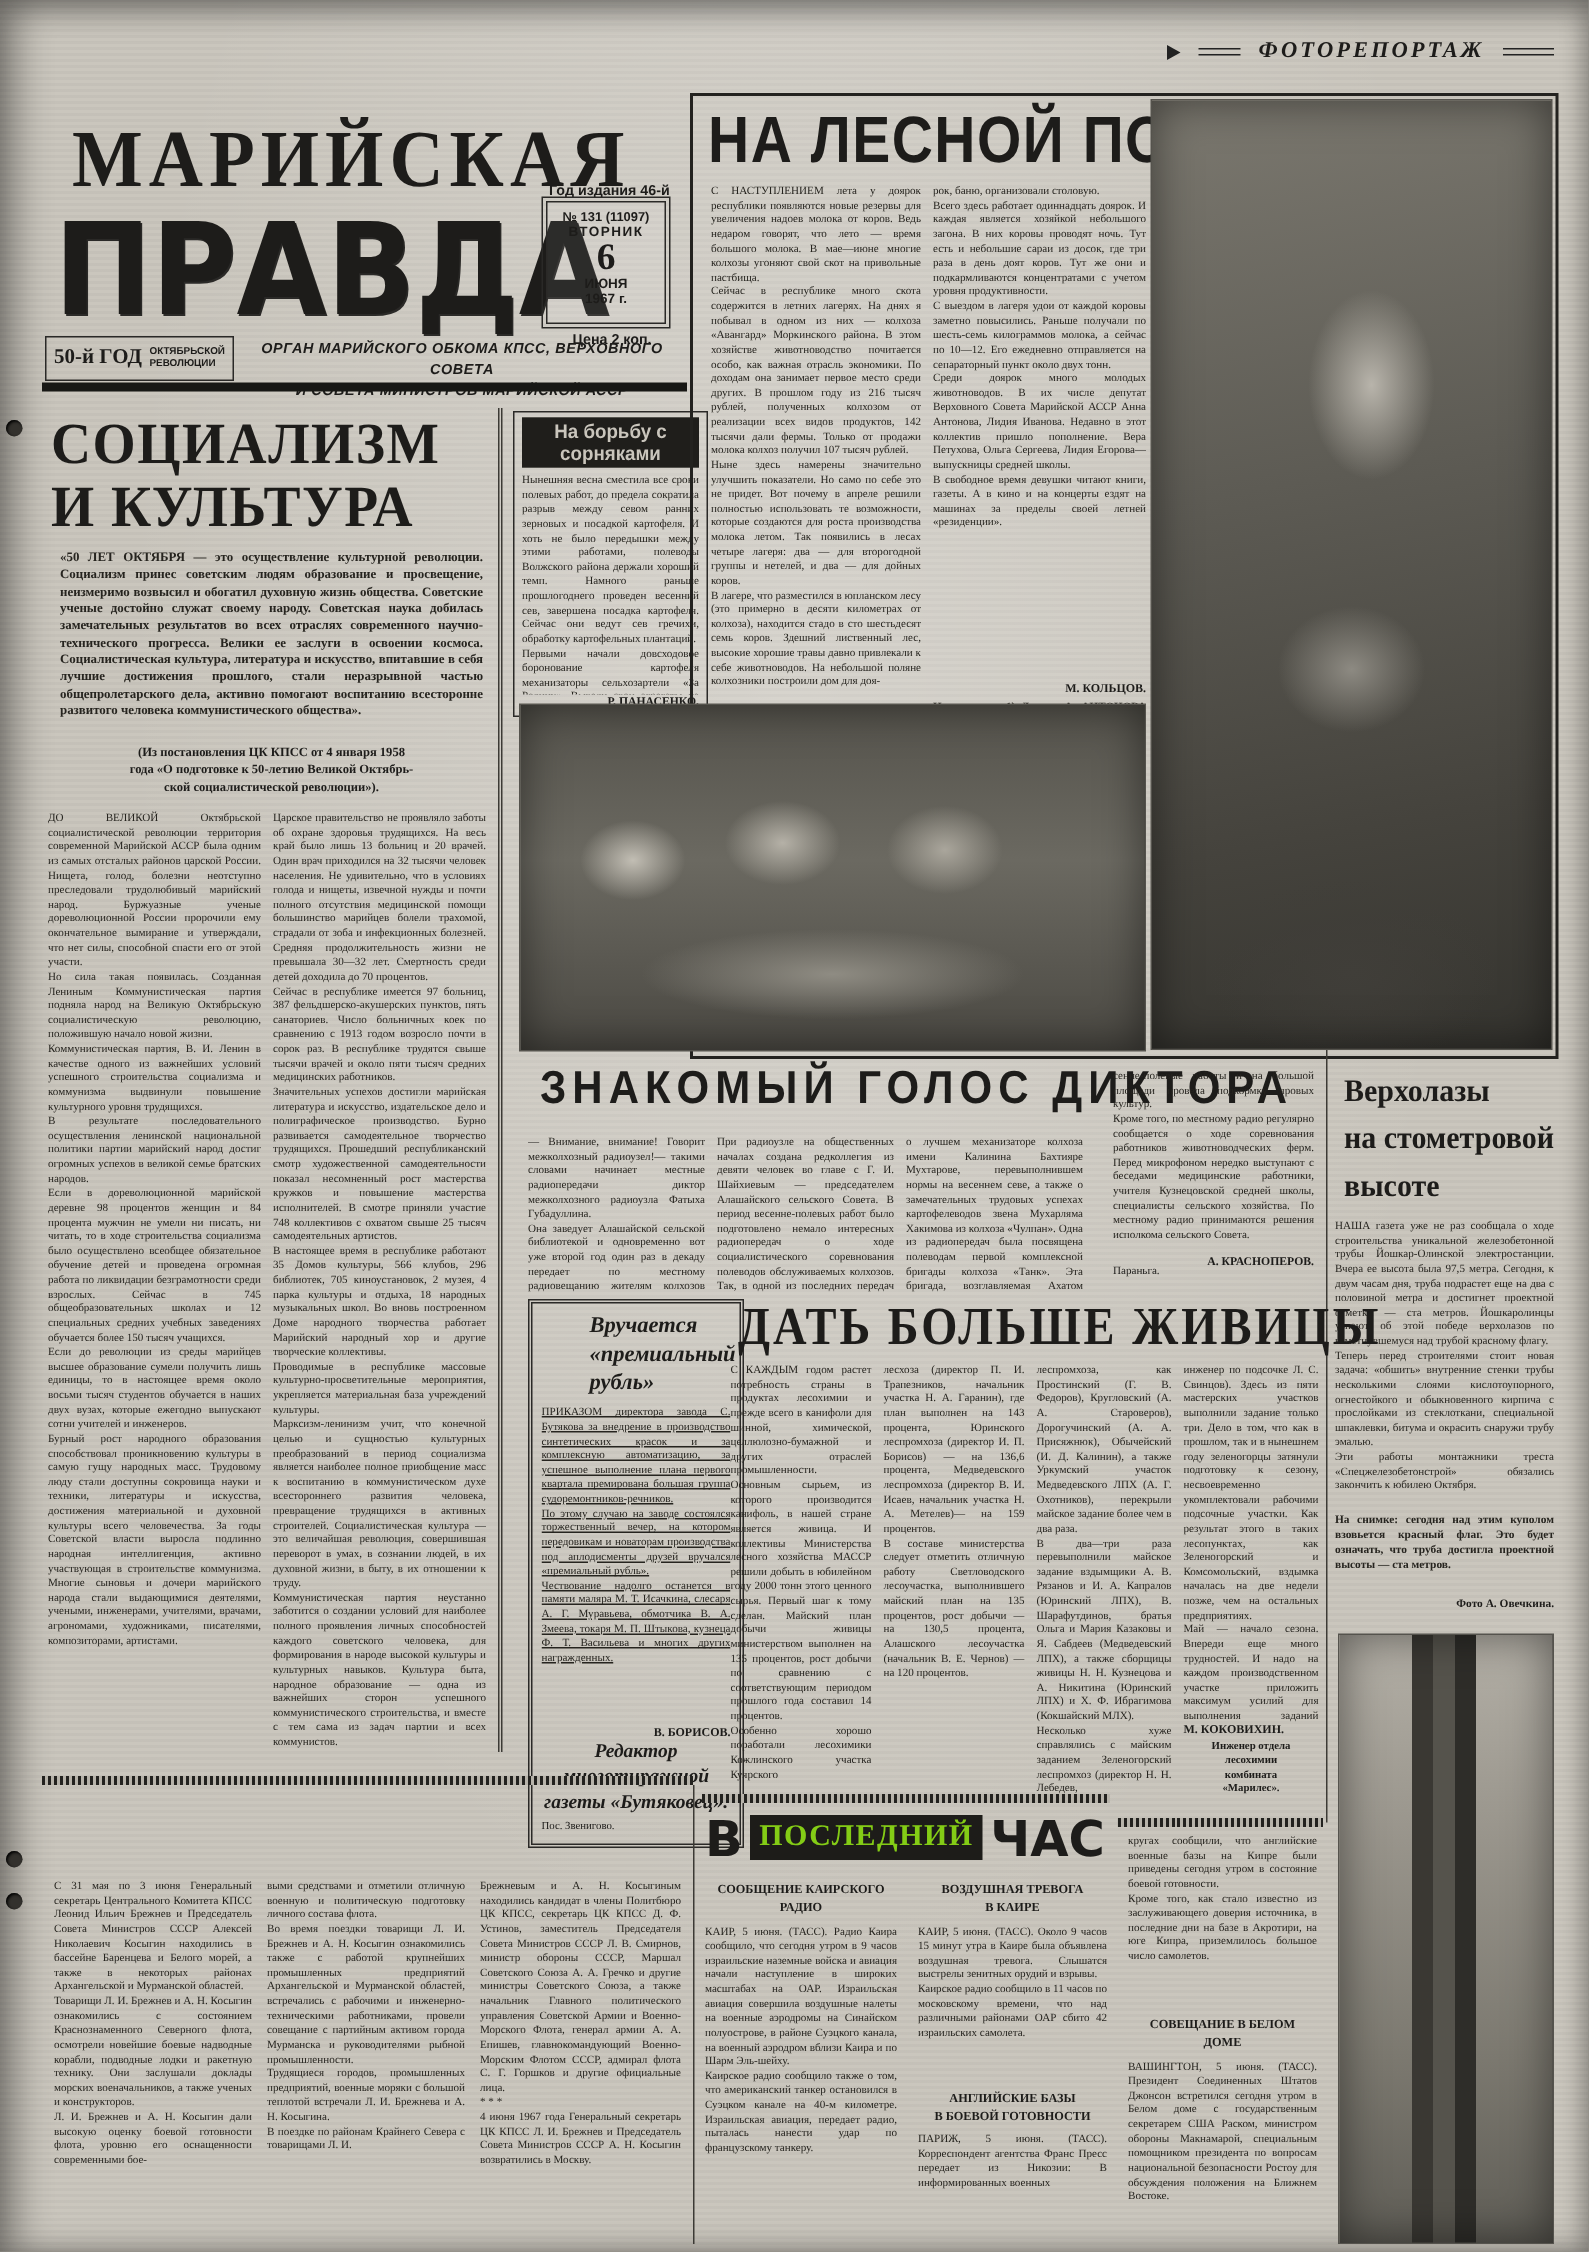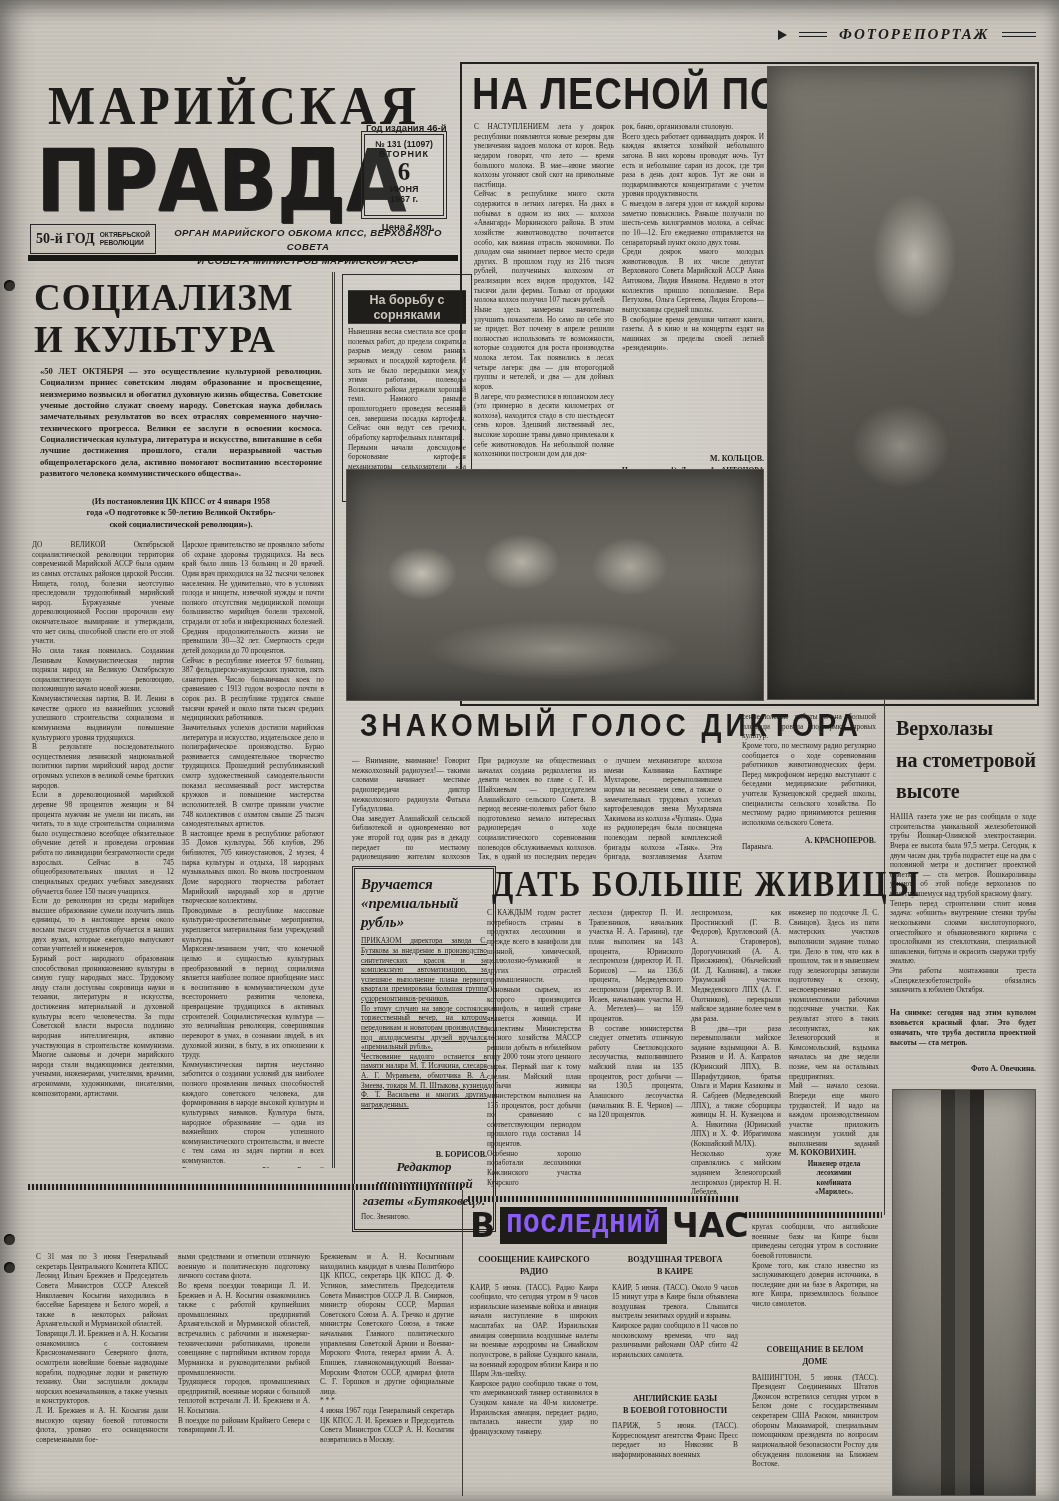--- a/index.html
+++ b/index.html
@@ -90,21 +90,21 @@
 Сейчас в республике имеется 97 больниц, 387 фельдшерско-акушерских пунктов, пять санаториев. Число больничных коек по сравнению с 1913 годом возросло почти в сорок раз. В республике трудятся свыше тысячи врачей и около пяти тысяч средних медицинских работников.
 Значительных успехов достигли марийская литература и искусство, издательское дело и полиграфическое производство. Бурно развивается самодеятельное творчество трудящихся. Прошедший республиканский смотр художественной самодеятельности показал несомненный рост мастерства кружков и повышение мастерства исполнителей. В смотре приняли участие 748 коллективов с охватом свыше 25 тысяч самодеятельных артистов.
 В настоящее время в республике работают 35 Домов культуры, 566 клубов, 296 библиотек, 705 киноустановок, 2 музея, 4 парка культуры и отдыха, 18 народных музыкальных школ. Во вновь построенном Доме народного творчества работает Марийский народный хор и другие творческие коллективы.
 Проводимые в республике массовые культурно-просветительные мероприятия, укрепляется материальная база учреждений культуры.
 Марксизм-ленинизм учит, что конечной целью и сущностью культурных преобразований в период социализма является наиболее полное приобщение масс к воспитанию в коммунистическом духе всестороннего развития человека, превращение трудящихся в активных строителей. Социалистическая культура — это величайшая революция, совершившая переворот в умах, в сознании людей, в их духовной жизни, в быту, в их отношении к труду.
 Коммунистическая партия неустанно заботится о создании условий для наиболее полного проявления личных способностей каждого советского человека, для формирования в народе высокой культуры и культурных навыков. Культура быта, народное образование — одна из важнейших сторон успешного коммунистического строительства, и вместе с тем сама из задач партии и всех коммунистов.
 В ходе подготовки к 50-летию Великой Октябрьской социалистической революции партийные, профсоюзные, комсомольские, хозяйственные и другие общественные организации призваны усилить и расширить сеть и укрепление материальной базы учреждений культуры, школ, медицинских и детских дошкольных учреждений, спортивных сооружений, к улучшению воспитательной работы среди трудящихся. При этом еще больше возрастет творческая роль народных масс в создании духовной культуры, в утверждении духовных потребностей народа и тружеников.</div>
 
   <div class="abs vrule-double" style="left:332px;top:272px;height:896px;"></div>
 
-  <div class="abs" style="left:342px;top:274px;width:118px;height:194px;border:1.5px solid #2a2927;padding:16px 5px;background:rgba(255,255,255,.05);">
+  <div class="abs" style="left:342px;top:274px;width:118px;height:194px;border:1.5px solid #2a2927;padding:4px 5px;background:rgba(255,255,255,.05);">
     <div class="sans-head" style="font-size:12.5px;text-align:center;background:#1f1e1b;color:#c9c5bc;padding:2px 0;transform:scaleY(1.05);">На борьбу с сорняками</div>
     <div class="body-text" style="margin-top:4px;height:148px;">Нынешняя весна сместила все сроки полевых работ, до предела сократила разрыв между севом ранних зерновых и посадкой картофеля. И хоть не было передышки между этими работами, полеводы Волжского района держали хороший темп. Намного раньше прошлогоднего проведен весенний сев, завершена посадка картофеля. Сейчас они ведут сев гречихи, обработку картофельных плантаций.
 Первыми начали довсходовое боронование картофеля механизаторы сельхозартели «За Родину». Вывели свои агрегаты на борьбу с сорняками и механизаторы колхозов имени Прохорова, «За мир», «Ужара» и другие.</div>
     <div class="bold right" style="font-size:7.8px;">Р. ПАНАСЕНКО.</div>
   </div>
 
   <div class="abs" style="left:460px;top:62px;width:575px;height:640px;border:2px solid #23221f;">
     <div class="abs sans-head" style="left:10px;top:6px;width:420px;font-size:38px;letter-spacing:1px;transform:scaleY(1.15);transform-origin:top left;white-space:nowrap;">НА ЛЕСНОЙ ПОЛЯНЕ</div>
 
     <div class="abs body-text" style="left:12px;top:58px;width:140px;height:400px;">С НАСТУПЛЕНИЕМ лета у доярок республики появляются новые резервы для увеличения надоев молока от коров. Ведь недаром говорят, что лето — время большого молока. В мае—июне многие колхозы угоняют свой скот на привольные пастбища.
@@ -157,21 +157,21 @@
 Теперь перед строителями стоит новая задача: «обшить» внутренние стенки трубы несколькими слоями кислотоупорного, огнестойкого и обыкновенного кирпича с прослойками из стеклоткани, специальной шпаклевки, битума и окрасить снаружи трубу эмалью.
 Эти работы монтажники треста «Спецжелезобетонстрой» обязались закончить к юбилею Октября.</div>
   <div class="abs body-text bold" style="left:890px;top:1008px;width:146px;height:56px;font-size:7.6px;">На снимке: сегодня над этим куполом взовьется красный флаг. Это будет означать, что труба достигла проектной высоты — ста метров.</div>
   <div class="abs bold right" style="left:890px;top:1064px;width:146px;font-size:7.6px;">Фото А. Овечкина.</div>
 
   <div class="abs photo grain" style="left:893px;top:1090px;width:142px;height:405px;background-image:
       linear-gradient(90deg, rgba(0,0,0,0) 0 34%, #3a3833 34% 44%, #55534c 44% 54%, #2e2d29 54% 64%, rgba(0,0,0,0) 64%),
       linear-gradient(180deg,#b3afa6 0%,#9b978e 30%,#7b786f 70%,#5f5d56 100%);"></div>
 
   <div class="abs" style="left:352px;top:866px;width:126px;height:348px;border:3px double #2a2927;padding:6px 6px;">
-    <div class="serif-head" style="font-size:15px;font-style:italic;line-height:1.25;">
+    <div class="serif-head" style="font-size:15px;font-style:italic;line-height:1.25;margin-left:32px;">
       <div>Вручается</div>
       <div>«премиальный</div>
       <div>рубль»</div>
     </div>
     <div class="body-text" style="margin-top:5px;height:212px;text-decoration:underline;">ПРИКАЗОМ директора завода С. Бутякова за внедрение в производство синтетических красок и за комплексную автоматизацию, за успешное выполнение плана первого квартала премирована большая группа судоремонтников-речников.
 По этому случаю на заводе состоялся торжественный вечер, на котором передовикам и новаторам производства под аплодисменты друзей вручался «премиальный рубль».
 Чествование надолго останется в памяти маляра М. Т. Исачкина, слесаря А. Г. Муравьева, обмотчика В. А. Змеева, токаря М. П. Штыкова, кузнеца Ф. Т. Васильева и многих других награжденных.</div>
     <div class="bold right" style="font-size:8px;margin-top:2px;">В. БОРИСОВ.</div>
     <div class="bold center" style="font-size:13px;white-space:pre-line;line-height:1.3;font-style:italic;">Редактор многотиражной
 газеты «Бутяковец».</div>
@@ -208,21 +208,21 @@
 Во время поездки товарищи Л. И. Брежнев и А. Н. Косыгин ознакомились также с работой крупнейших промышленных предприятий Архангельской и Мурманской областей, встречались с рабочими и инженерно-техническими работниками, провели совещание с партийным активом города Мурманска и руководителями рыбной промышленности.
 Трудящиеся городов, промышленных предприятий, военные моряки с большой теплотой встречали Л. И. Брежнева и А. Н. Косыгина.
 В поездке по районам Крайнего Севера с товарищами Л. И.</div>
     <div class="abs body-text" style="left:292px;top:62px;width:134px;height:236px;">Брежневым и А. Н. Косыгиным находились кандидат в члены Политбюро ЦК КПСС, секретарь ЦК КПСС Д. Ф. Устинов, заместитель Председателя Совета Министров СССР Л. В. Смирнов, министр обороны СССР, Маршал Советского Союза А. А. Гречко и другие министры Советского Союза, а также начальник Главного политического управления Советской Армии и Военно-Морского Флота, генерал армии А. А. Епишев, главнокомандующий Военно-Морским Флотом СССР, адмирал флота С. Г. Горшков и другие официальные лица.
 *   *   *
 4 июня 1967 года Генеральный секретарь ЦК КПСС Л. И. Брежнев и Председатель Совета Министров СССР А. Н. Косыгин возвратились в Москву.</div>
   </div>
 
   <div class="abs" style="left:470px;top:1206px;width:272px;height:38px;display:flex;align-items:center;gap:5px;">
     <span style="font-family:'DejaVu Sans',sans-serif;font-weight:900;font-size:33px;line-height:1;">В</span>
-    <span style="background:#1d1c19;color:#8b5cf6;font-family:Liberation Mono, monospace;font-weight:bold;font-size:27px;padding:3px 6px 4px;letter-spacing:1px;">ПОСЛЕДНИЙ</span>
+    <span style="background:#1d1c19;color:#84cc16;font-family:Liberation Serif, serif;font-weight:bold;font-size:20px;padding:3px 6px 4px;letter-spacing:1px;">ПОСЛЕДНИЙ</span>
     <span style="font-family:'DejaVu Sans',sans-serif;font-weight:900;font-size:33px;line-height:1;">ЧАС</span>
   </div>
 
   <div class="abs" style="left:470px;top:1254px;width:128px;height:242px;">
     <div class="lh-heading">СООБЩЕНИЕ КАИРСКОГО
 РАДИО</div>
     <div class="body-text" style="height:206px;">КАИР, 5 июня. (ТАСС). Радио Каира сообщило, что сегодня утром в 9 часов израильские наземные войска и авиация начали наступление в широких масштабах на ОАР. Израильская авиация совершила воздушные налеты на военные аэродромы на Синайском полуострове, в районе Суэцкого канала, на военный аэродром вблизи Каира и по Шарм Эль-шейху.
 Каирское радио сообщило также о том, что американский танкер остановился в Суэцком канале на 40-м километре. Израильская авиация, передает радио, пыталась нанести удар по французскому танкеру.</div>
   </div>
 

